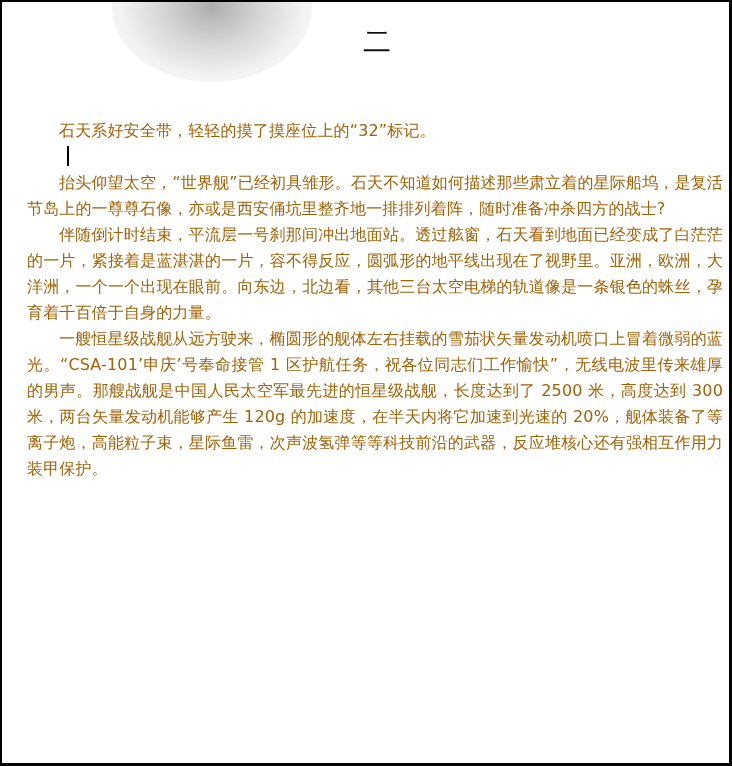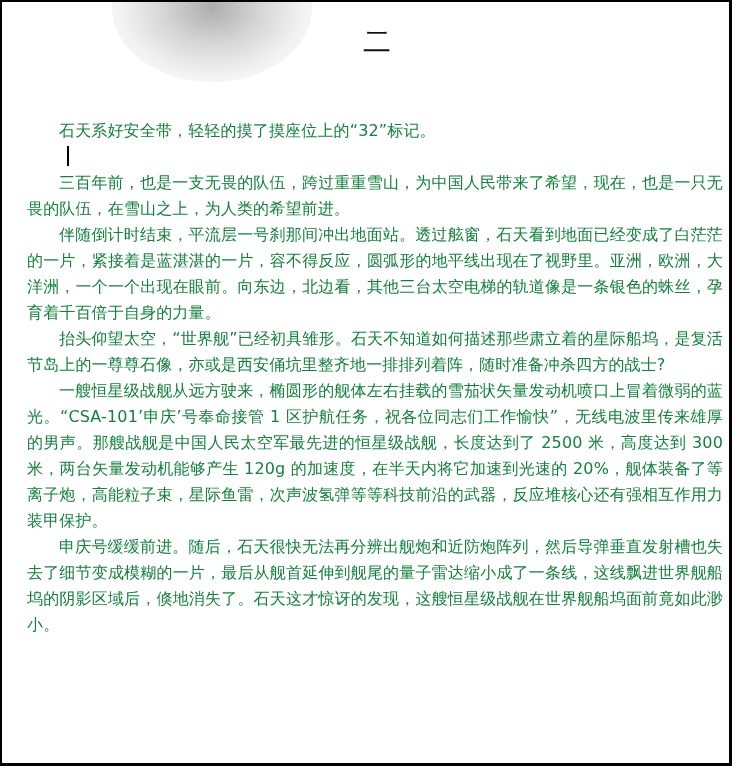--- a/index.html
+++ b/index.html
@@ -22,38 +22,36 @@
     }
     .title {
       position: absolute; left: 355px; top: 22px;
       width: 40px; text-align: center;
       font-size: 28px; line-height: 36px; color: #111;
     }
     .body-text {
       position: absolute; left: 25px; top: 116px;
       width: 696px;
       font-size: 16px; line-height: 26px;
-      color: #15803d;
+      color: #a16207;
       letter-spacing: 0.15px;
       text-align: justify;
     }
     .body-text p { margin: 0; text-indent: 2em; }
     .caret {
       display: inline-block; width: 2px; height: 20px;
       background: #000; vertical-align: -4px; margin-left: 8px;
     }
   </style>
 </head>
 <body>
 
 <div class="page">
   <div class="shadow"></div>
   <div class="title">二</div>
   <div class="body-text">
     <p>石天系好安全带，轻轻的摸了摸座位上的“32”标记。</p>
     <p><span class="caret"></span></p>
-    <p>三百年前，也是一支无畏的队伍，跨过重重雪山，为中国人民带来了希望，现在，也是一只无畏的队伍，在雪山之上，为人类的希望前进。</p>
+    <p>抬头仰望太空，“世界舰”已经初具雏形。石天不知道如何描述那些肃立着的星际船坞，是复活节岛上的一尊尊石像，亦或是西安俑坑里整齐地一排排列着阵，随时准备冲杀四方的战士?</p>
     <p>伴随倒计时结束，平流层一号刹那间冲出地面站。透过舷窗，石天看到地面已经变成了白茫茫的一片，紧接着是蓝湛湛的一片，容不得反应，圆弧形的地平线出现在了视野里。亚洲，欧洲，大洋洲，一个一个出现在眼前。向东边，北边看，其他三台太空电梯的轨道像是一条银色的蛛丝，孕育着千百倍于自身的力量。</p>
-    <p>抬头仰望太空，“世界舰”已经初具雏形。石天不知道如何描述那些肃立着的星际船坞，是复活节岛上的一尊尊石像，亦或是西安俑坑里整齐地一排排列着阵，随时准备冲杀四方的战士?</p>
     <p>一艘恒星级战舰从远方驶来，椭圆形的舰体左右挂载的雪茄状矢量发动机喷口上冒着微弱的蓝光。“CSA-101’申庆’号奉命接管 1 区护航任务，祝各位同志们工作愉快”，无线电波里传来雄厚的男声。那艘战舰是中国人民太空军最先进的恒星级战舰，长度达到了 2500 米，高度达到 300 米，两台矢量发动机能够产生 120g 的加速度，在半天内将它加速到光速的 20%，舰体装备了等离子炮，高能粒子束，星际鱼雷，次声波氢弹等等科技前沿的武器，反应堆核心还有强相互作用力装甲保护。</p>
-    <p>申庆号缓缓前进。随后，石天很快无法再分辨出舰炮和近防炮阵列，然后导弹垂直发射槽也失去了细节变成模糊的一片，最后从舰首延伸到舰尾的量子雷达缩小成了一条线，这线飘进世界舰船坞的阴影区域后，倏地消失了。石天这才惊讶的发现，这艘恒星级战舰在世界舰船坞面前竟如此渺小。</p>
   </div>
 </div>
 
 </body></html>

